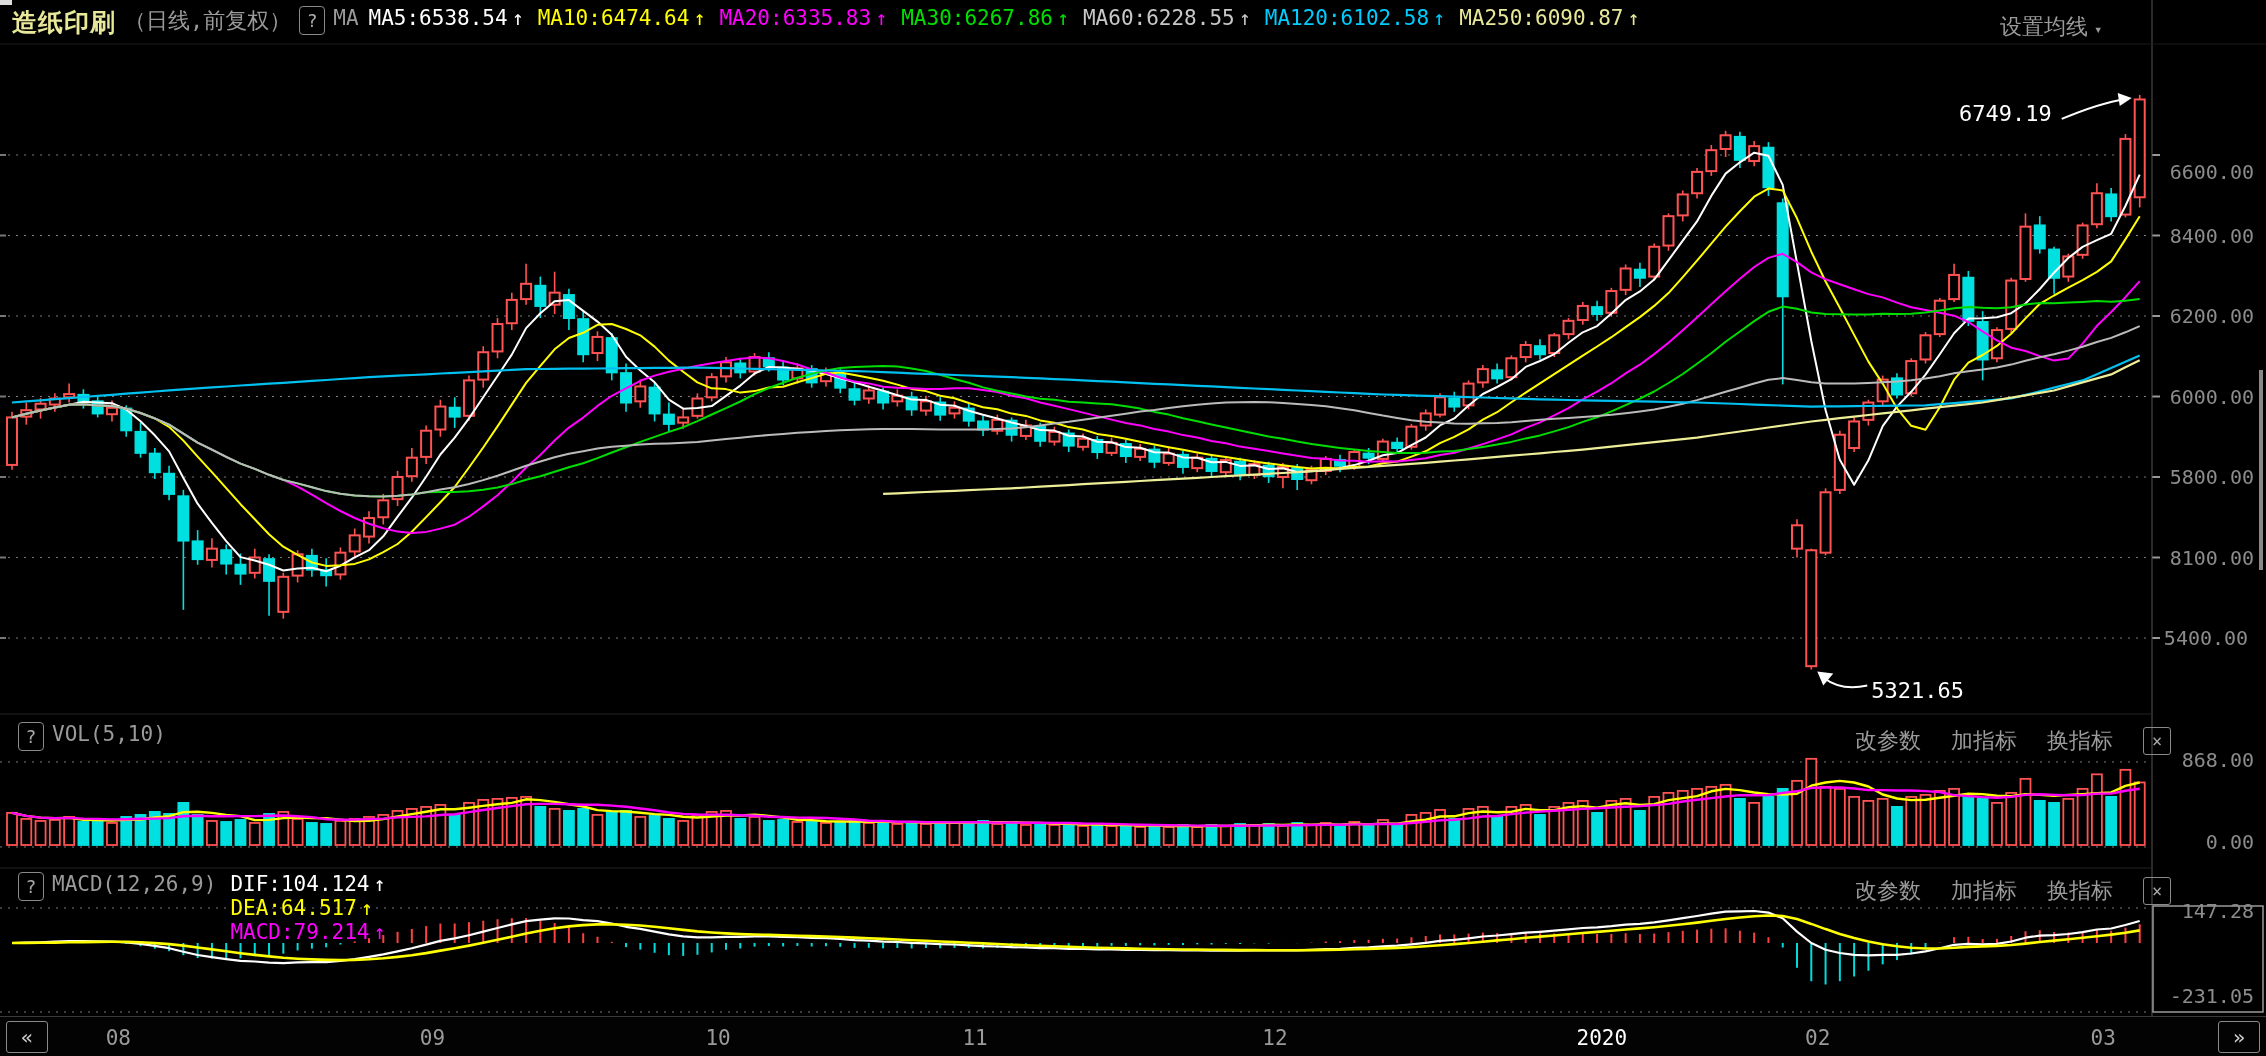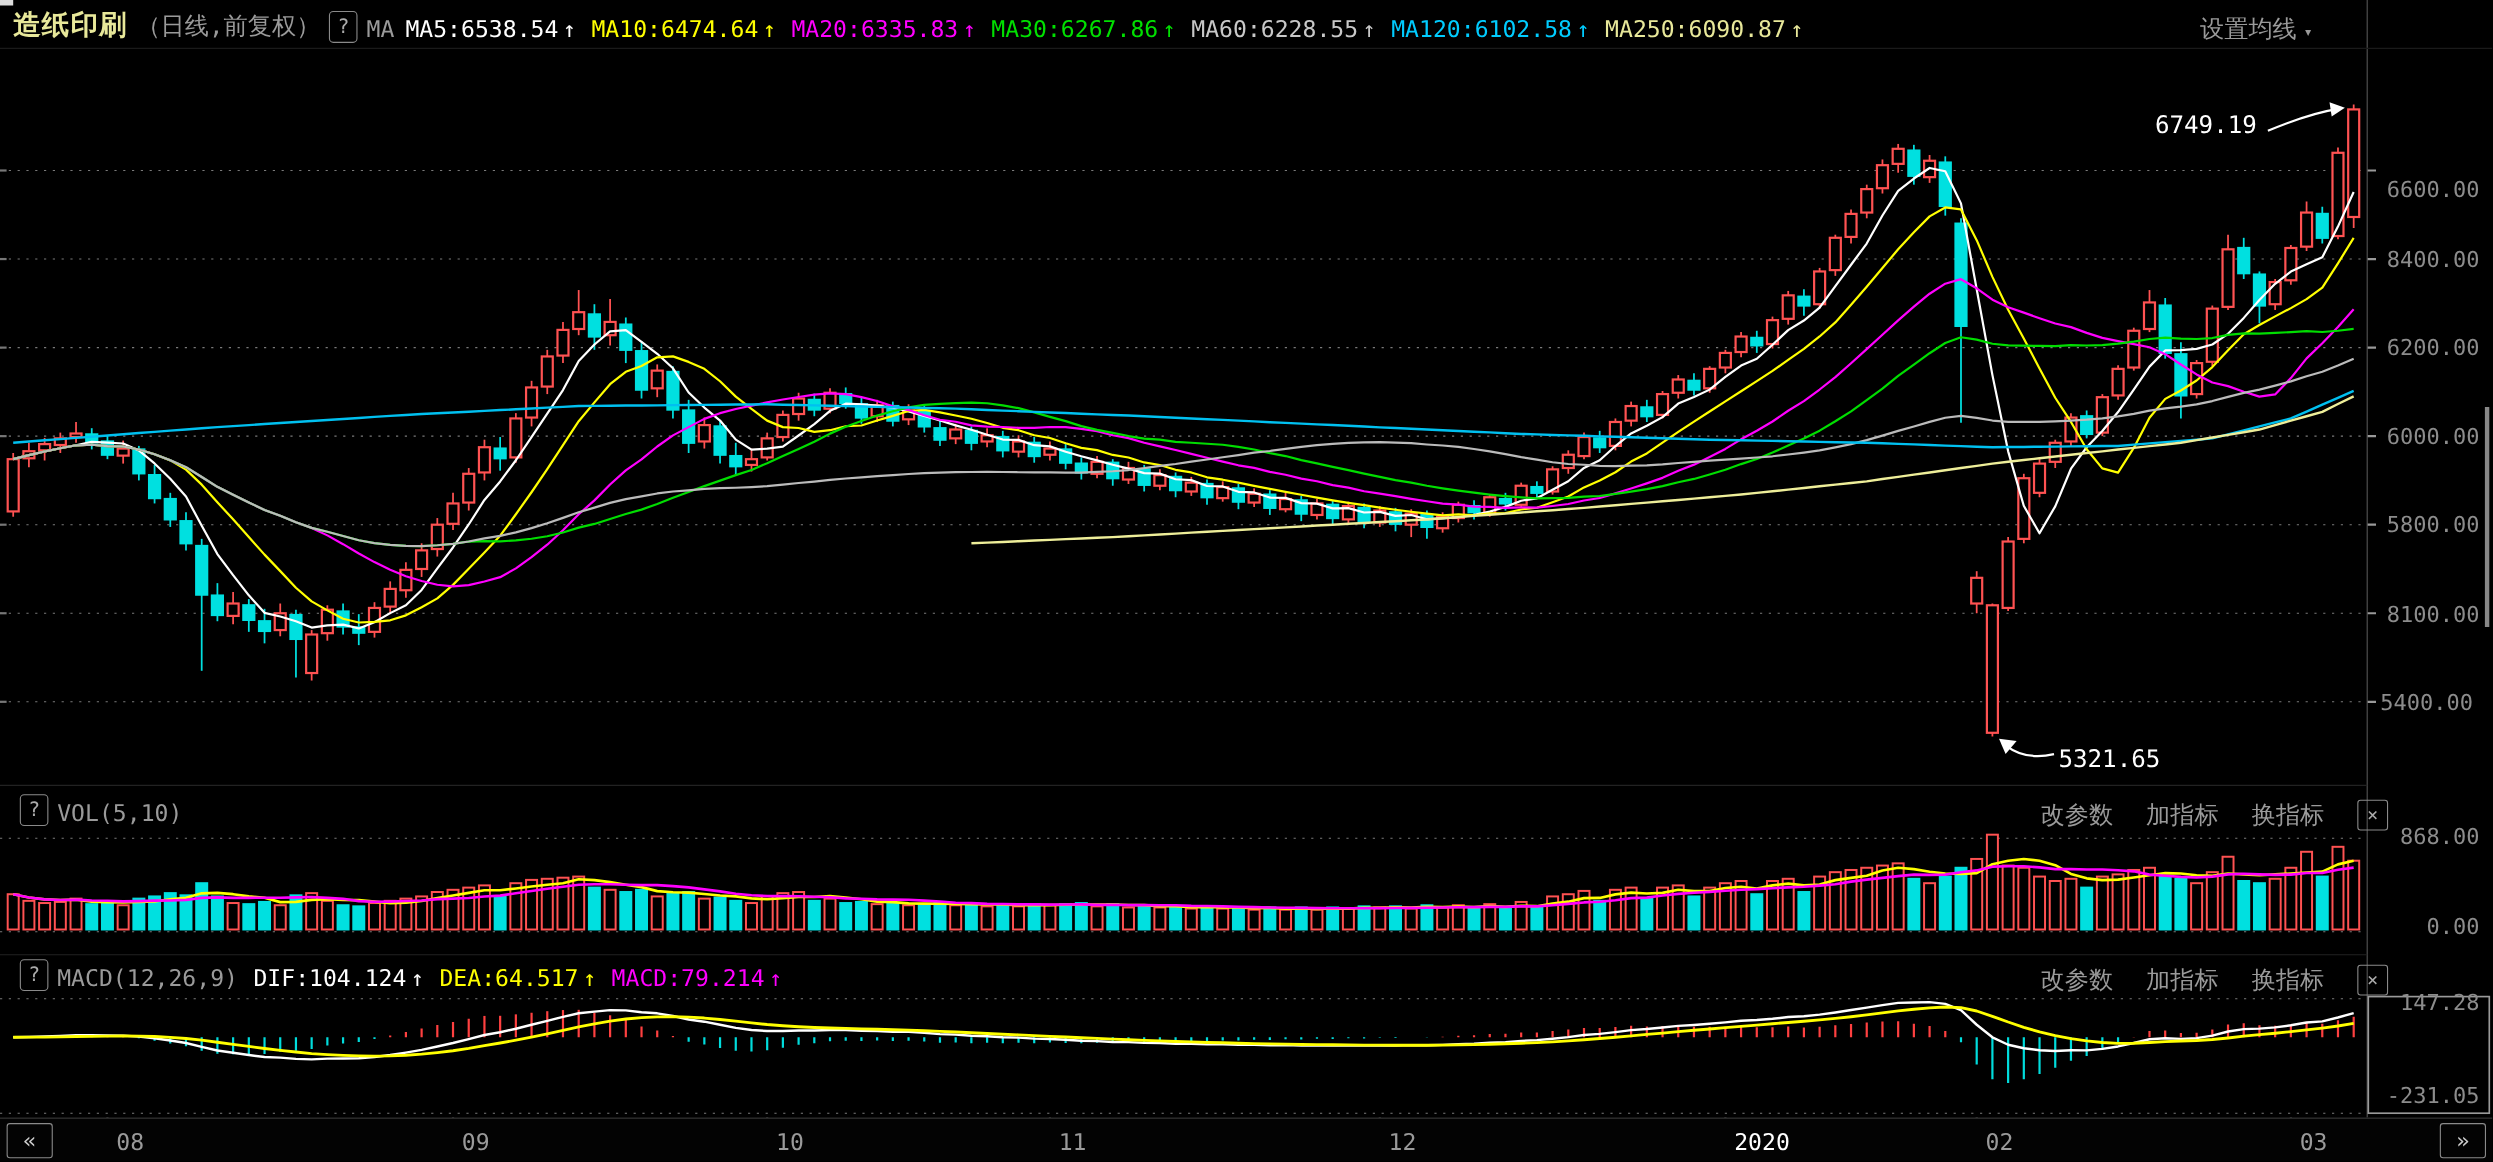--- a/index.html
+++ b/index.html
@@ -1,19 +1,19 @@
 <!DOCTYPE html>
 <html><head>
 <meta charset="utf-8">
 <style>
   html,body{margin:0;padding:0;background:#000;}
   #app{position:relative;width:2266px;height:1056px;background:#000;overflow:hidden;
        font-family:"DejaVu Sans Mono","Liberation Mono",monospace;}
   #chart-svg{position:absolute;left:0;top:0;z-index:1;}
-  .hrow{position:absolute;display:flex;align-items:flex-end;z-index:3;white-space:nowrap;}
+  .hrow{position:absolute;display:flex;align-items:flex-start;z-index:3;white-space:nowrap;}
   .title{color:#e8e89a;font-size:25px;font-weight:bold;letter-spacing:1px;}
   .sub{color:#9a9a9a;font-size:22px;margin-left:8px;}
   .qbox{display:inline-flex;align-items:center;justify-content:center;width:24px;height:27px;
         border:1px solid #8a8a8a;border-radius:4px;color:#aaa;font-size:18px;margin:0 8px;}
   .malabel{color:#9a9a9a;font-size:21px;margin-right:10px;}
   .ma-item{font-size:21px;margin-right:14px;}
   .arrow{font-size:20px;margin-left:4px;}
   .settings{position:absolute;color:#9a9a9a;font-size:22px;z-index:3;cursor:default;}
   .chev{font-size:14px;margin-left:6px;color:#9a9a9a;}
   .axis-label{position:absolute;color:#8c8c8c;font-size:20px;text-align:right;width:96px;z-index:3;}
@@ -737,21 +737,21 @@
       <span class="pbtn">加指标</span>
       <span class="pbtn">换指标</span>
       <span class="xbox">×</span>
     </div>
   <div class="axis-label" style="left:2158px;top:748px;">868.00</div>
   <div class="axis-label" style="left:2158px;top:830px;">0.00</div>
 
   <div class="hrow" style="left:10px;top:872px;">
     <span class="qbox">?</span>
     <span class="ind">MACD(12,26,9)</span>
-    <span id="macd-items" style="display:inline-flex;">
+    <span id="macd-items" style="display:inline-flex;flex-direction:column;">
         <span class="ma-item" style="color: rgb(255, 255, 255);">DIF:104.124<span class="arrow" style="color: rgb(255, 255, 255);">↑</span></span>
         <span class="ma-item" style="color: rgb(255, 255, 0);">DEA:64.517<span class="arrow" style="color: rgb(255, 255, 0);">↑</span></span>
         <span class="ma-item" style="color: rgb(255, 0, 255);">MACD:79.214<span class="arrow" style="color: rgb(255, 0, 255);">↑</span></span>
       </span>
   </div>
   <div class="pbtns" style="left:1855px;top:876px;" id="macd-buttons">
       <span class="pbtn">改参数</span>
       <span class="pbtn">加指标</span>
       <span class="pbtn">换指标</span>
       <span class="xbox">×</span>

